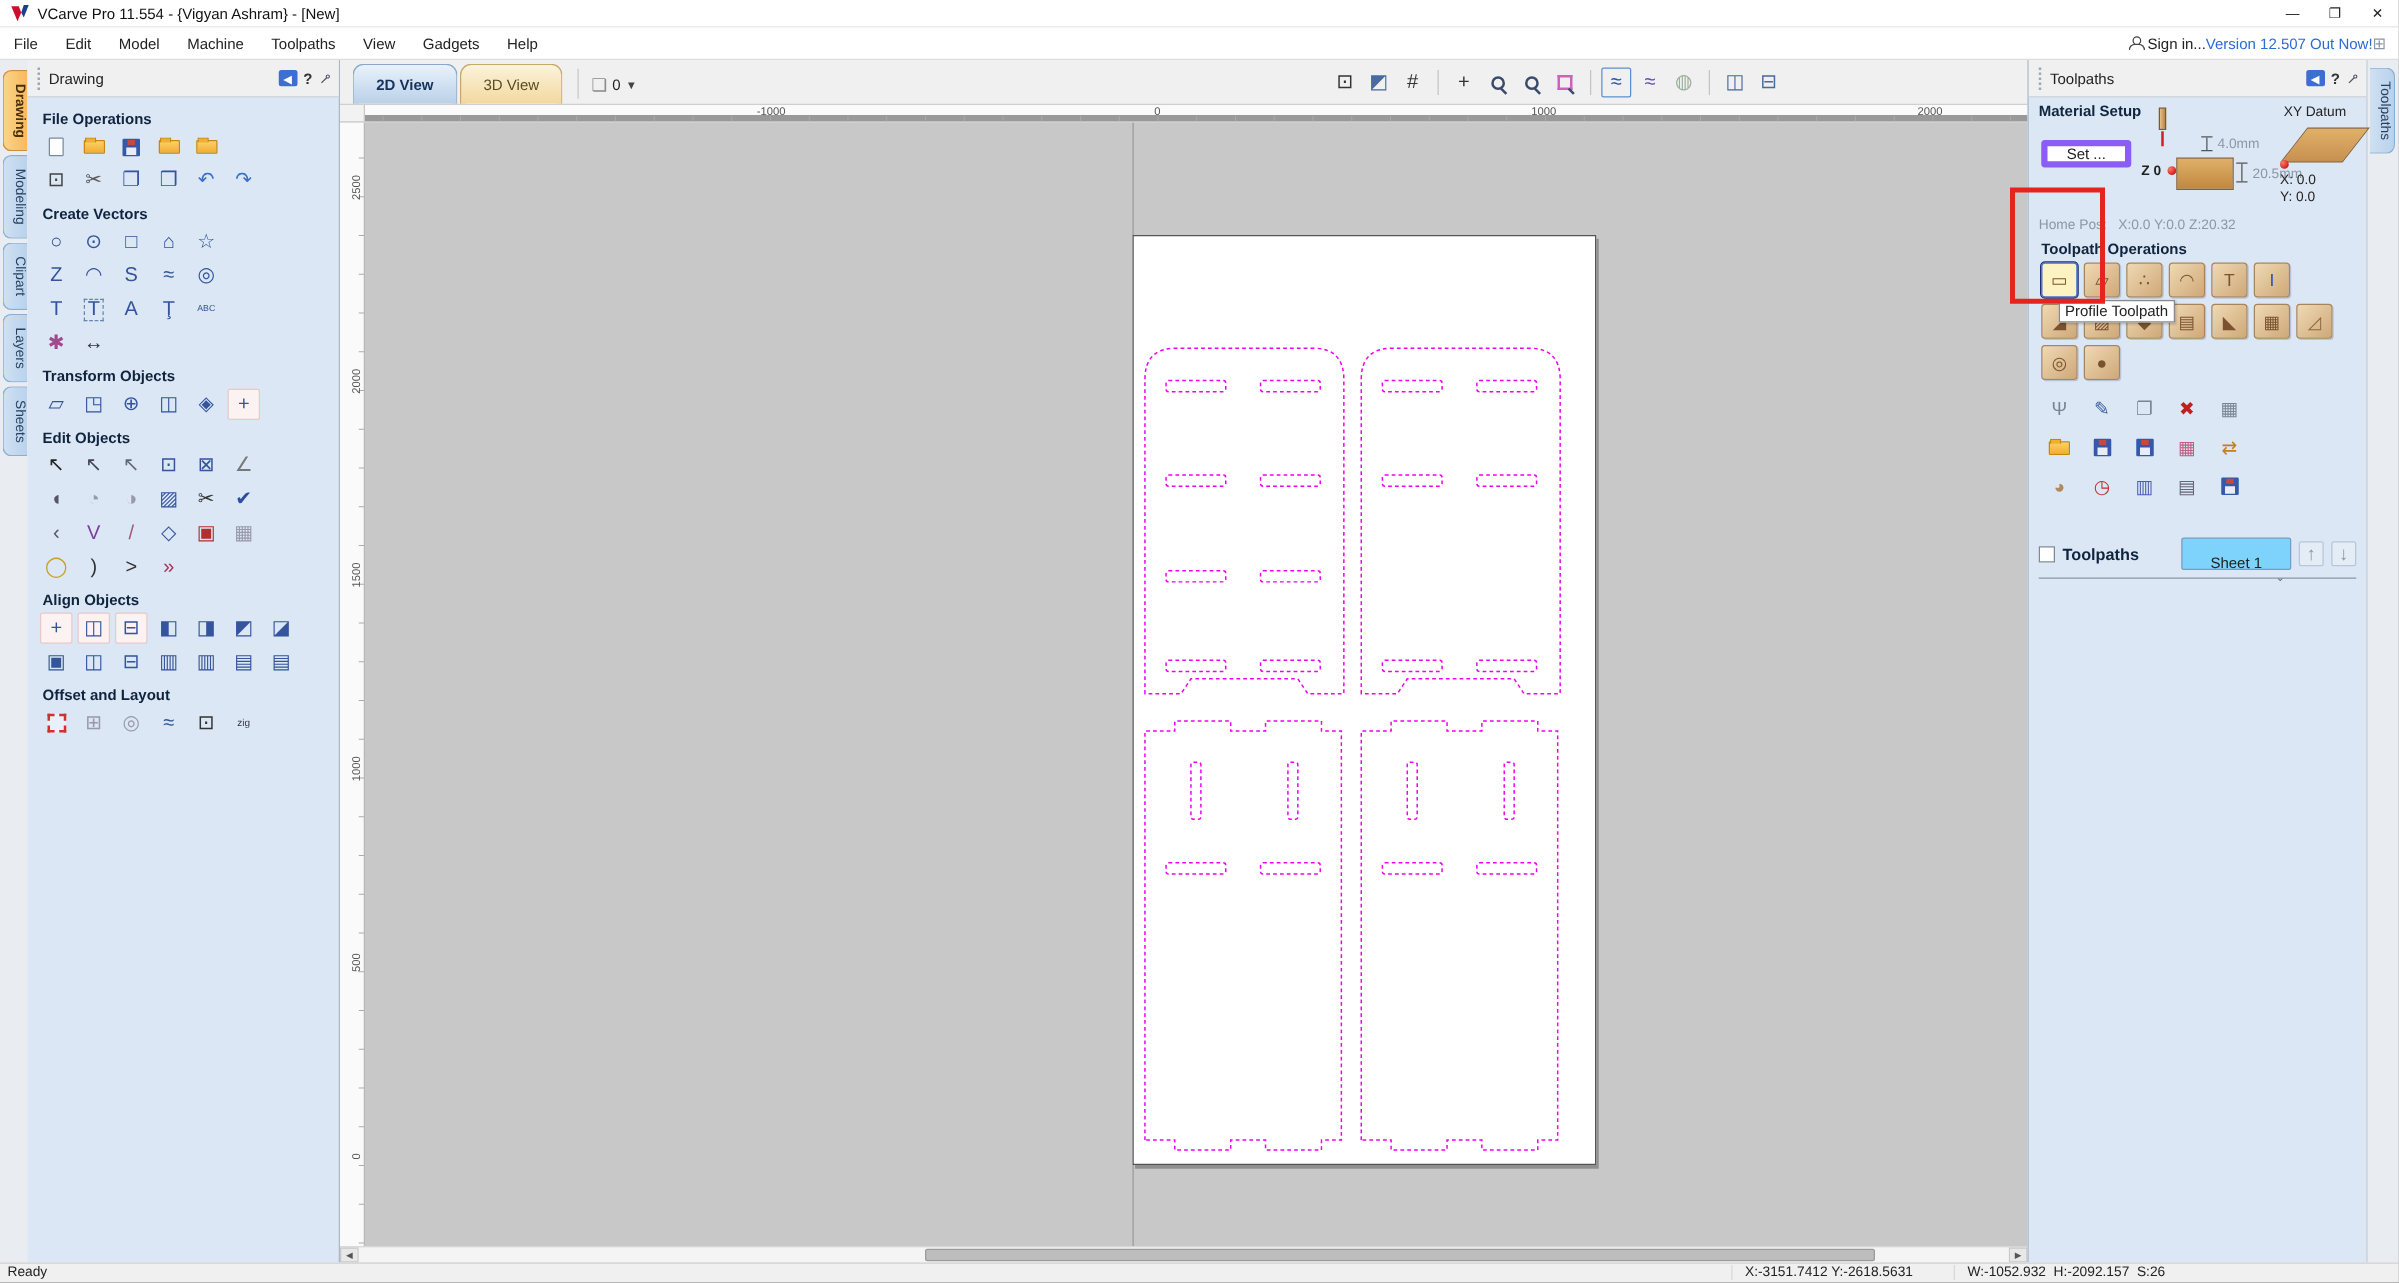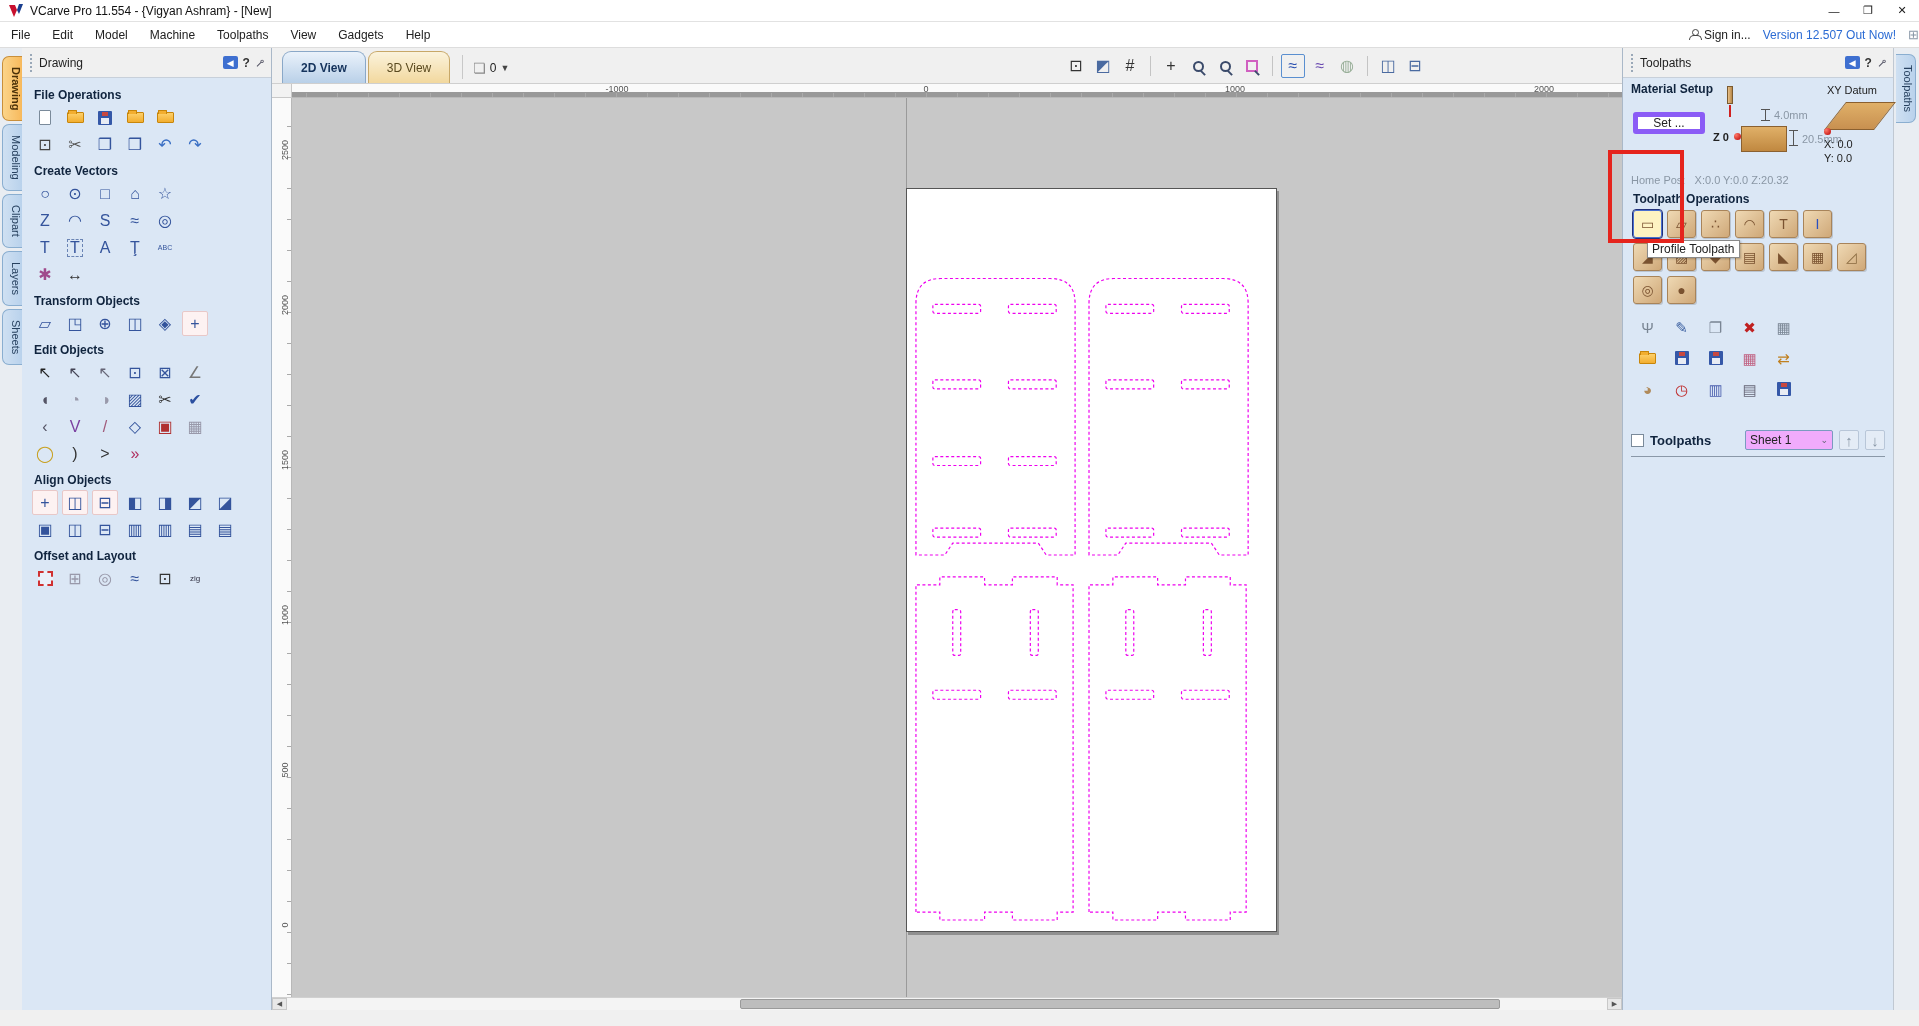--- a/index.html
+++ b/index.html
@@ -9,21 +9,21 @@
   
   .titlebar{height:22px;background:#fff;display:flex;align-items:center;border-bottom:1px solid #e2e2e2;}
   .titlebar .logo{width:16px;height:14px;margin:0 6px 0 8px;}
   .title-text{font-size:12px;color:#111;}
   .win-btns{margin-left:auto;display:flex;height:100%;}
   .win-btn{width:34px;display:flex;align-items:center;justify-content:center;font-size:11px;color:#222;}
 
   
   .menubar{height:26px;background:#fff;display:flex;align-items:center;border-bottom:1px solid #ddd;}
   .menu-item{padding:0 11px;font-size:12px;color:#222;}
-  .menu-right{margin-left:auto;display:flex;align-items:center;gap:12px;}
+  .menu-right{margin-left:auto;display:flex;align-items:center;padding-right:10px;}
   .person{width:11px;height:11px;position:relative;display:inline-block;margin-right:4px;}
   .person::before{content:'';position:absolute;left:3px;top:0;width:5px;height:5px;border-radius:50%;border:1.4px solid #444;}
   .person::after{content:'';position:absolute;left:0;bottom:0;width:11px;height:4px;border-radius:5px 5px 0 0;border:1.4px solid #444;border-bottom:none;}
   .signin{font-size:12px;color:#222;display:flex;align-items:center;}
   .version-link{font-size:12px;color:#2b6bd4;}
   .mini-grid{color:#8a98a8;font-size:13px;}
 
   
   .mainrow{display:flex;height:962px;}
 
@@ -134,21 +134,21 @@
   .tp-row{display:flex;gap:5px;margin-bottom:5px;padding-left:2px;}
   .pic.tp{width:29px;height:28px;background:linear-gradient(135deg,#efd9b4,#cfa878);border:1px solid #a8845a;border-radius:3px;box-shadow:1px 1px 0 rgba(0,0,0,0.15);}
   .pic.tp b{color:#7a5230;font-size:14px;}
   .pic.tp-active{background:#fdf3c2;border:1px solid #4a6fd0;outline:1px solid #20307a;}
   .gc-rows{margin-top:10px;}
   .pic.gc{width:29px;height:26px;}
   .pic.gc b{font-size:15px;}
   .tp-list-head{display:flex;align-items:center;margin-top:28px;gap:6px;}
   .cbx{width:13px;height:13px;background:#fff;border:1px solid #7a8a9a;}
   .tp-list-label{font-weight:bold;font-size:13px;color:#10243e;}
-  .sheet-sel{margin-left:auto;width:88px;height:20px;background:#f0abfc;border:1px solid #7a9ac0;border-radius:2px;display:flex;align-items:center;padding:0 4px;font-size:12px;color:#222;}
+  .sheet-sel{margin-left:auto;width:88px;height:20px;background:#7dd3fc;border:1px solid #7a9ac0;border-radius:2px;display:flex;align-items:center;padding:12px 4px;font-size:12px;color:#222;flex-direction:column;}
   .sheet-sel .car{margin-left:auto;font-size:9px;color:#667;}
   .arr-btn{width:20px;height:20px;display:flex;align-items:center;justify-content:center;color:#8a98a8;font-size:15px;font-weight:bold;background:#e4ecf6;border:1px solid #b8c6d8;border-radius:2px;}
   .tp-hr{height:1px;background:#8a98a8;margin:6px 0 0 0;}
   .tp-list{position:relative;height:560px;}
   .tp-empty{position:absolute;left:0;right:0;top:280px;text-align:center;color:#9aa7b5;font-size:12px;}
 
   .red-annot{position:absolute;left:-15px;top:102px;width:76px;height:93px;border:4px solid #e5241d;z-index:70;pointer-events:none;}
   .tp-tooltip{position:absolute;left:24px;top:176px;z-index:60;background:#fff;border:1px solid #8a8a8a;box-shadow:1px 1px 2px rgba(0,0,0,0.25);
      padding:1px 4px;font-size:12px;color:#222;white-space:nowrap;margin-top:16px;}
 
@@ -771,13 +771,18 @@
 
       <div class="red-annot"></div>
       <div class="tp-tooltip">Profile Toolpath</div>
     </div>
 
     <div class="right-strip">
       <div class="rtab">Toolpaths</div>
     </div>
   </div>
 
+  <div class="statusbar">
+    <span class="st-ready">Ready</span>
+    <span class="st-coords">X:-3151.7412 Y:-2618.5631</span>
+    <span class="st-dims">W:-1052.932  H:-2092.157  S:26</span>
+  </div>
 </div>
 
 </body></html>

